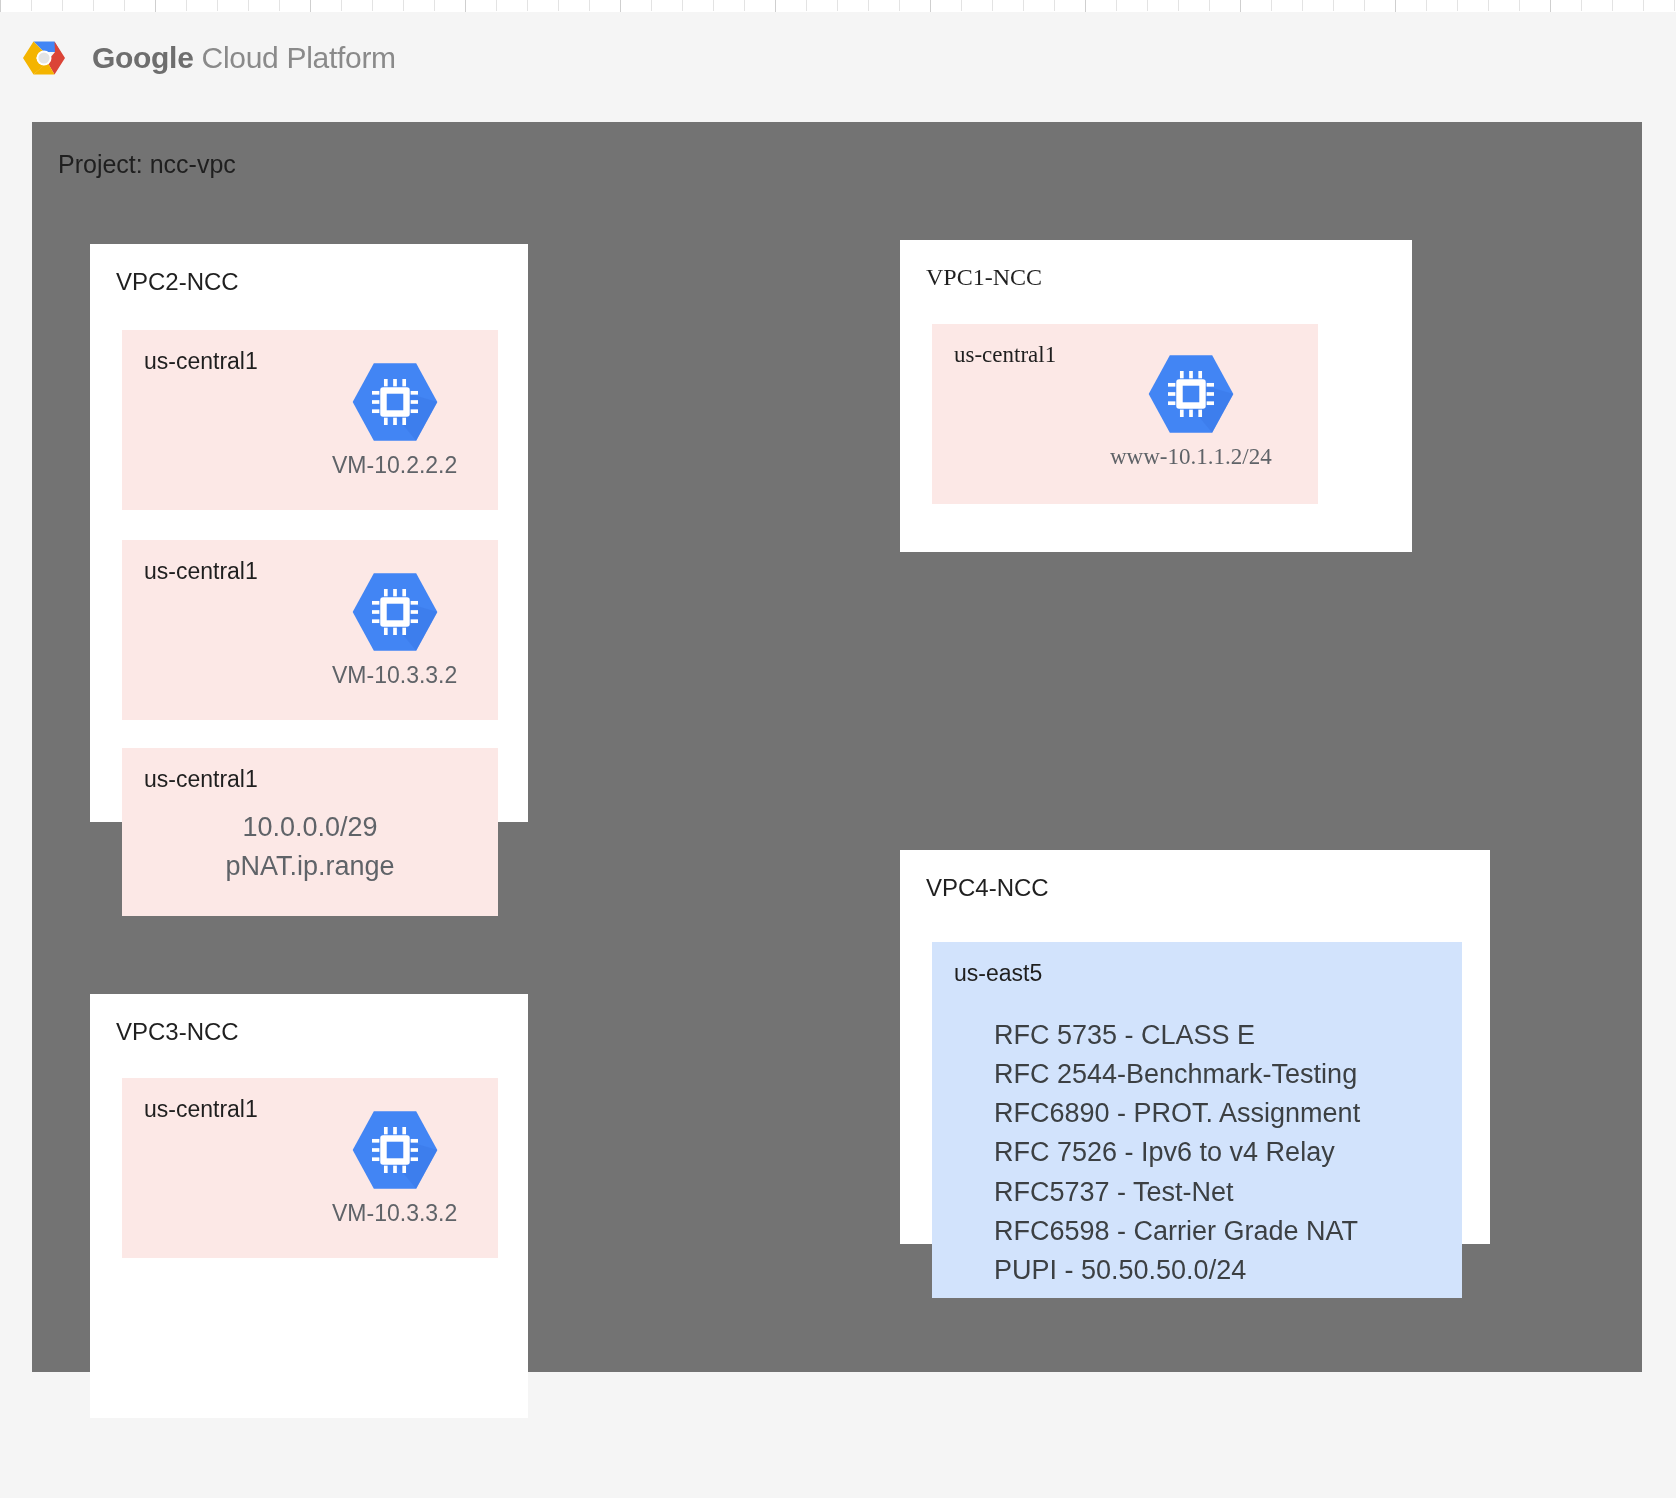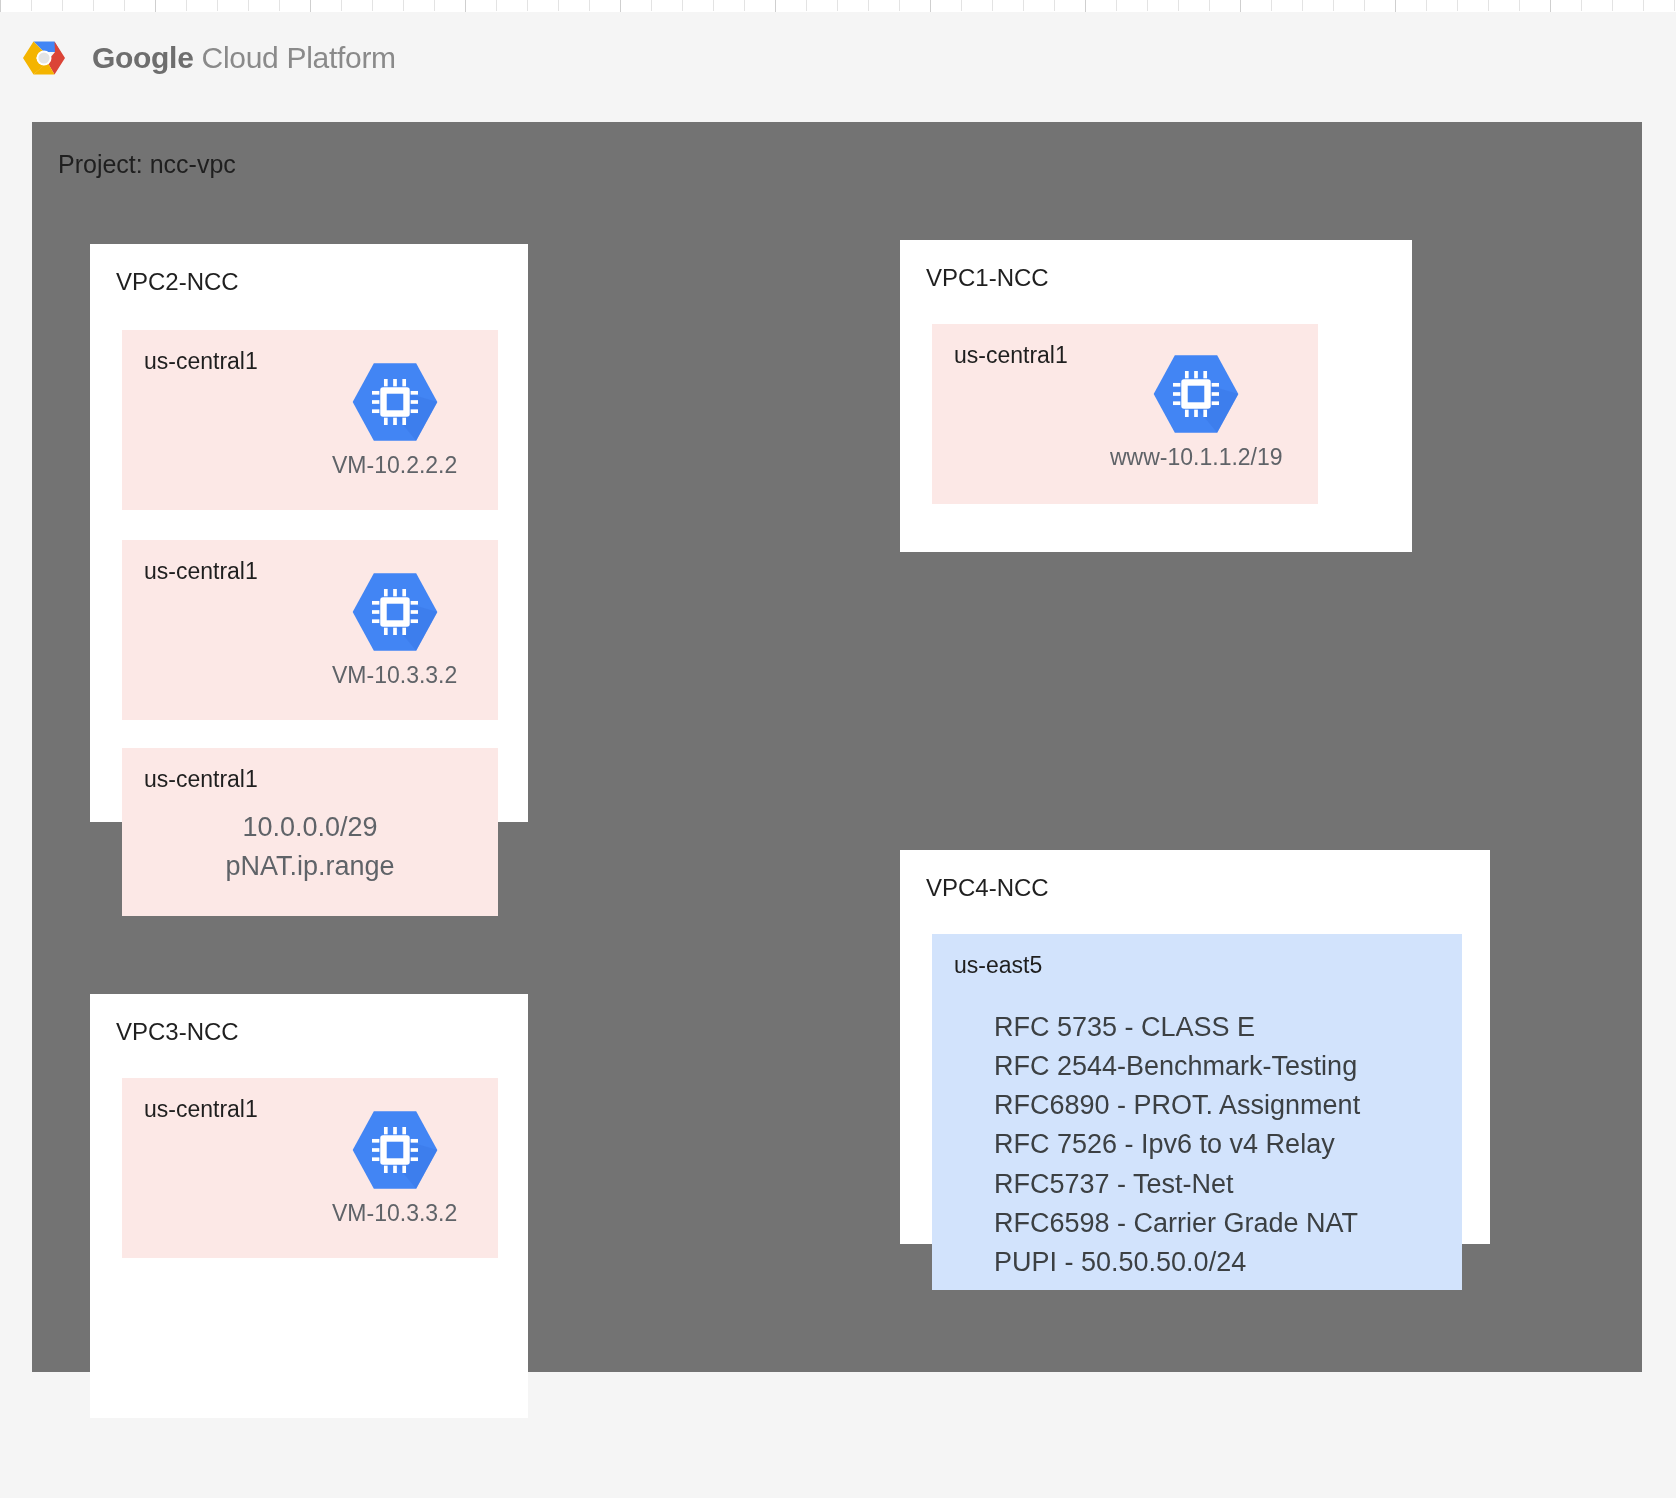--- a/index.html
+++ b/index.html
@@ -89,30 +89,30 @@
   }
   .vpc-title {
     position: absolute;
     font-size: 24px;
     color: #1f1f1f;
     left: 26px;
     top: 24px;
   }
 
   #vpc2 { left: 58px;  top: 122px; width: 438px; height: 578px; }
-  #vpc1 { left: 868px; top: 118px; width: 512px; height: 312px; }
+  #vpc1 { left: 868px; top: 118px; width: 512px; height: 312px; font-family: Liberation Serif, serif; }
   #vpc3 { left: 58px;  top: 872px; width: 438px; height: 424px; }
   #vpc4 { left: 868px; top: 728px; width: 590px; height: 394px; }
 
   
   .region-box {
     position: absolute;
     background: #fce8e6;
   }
-  .region-box.blue { background: #d2e3fc; }
+  .region-box.blue { background: #d2e3fc; margin-top: 8px; }
   .region-label {
     position: absolute;
     left: 22px; top: 18px;
     font-size: 23px;
     color: #1f1f1f;
     white-space: nowrap;
   }
 
   
   .vm-group {
@@ -318,21 +318,21 @@
               <rect x="48" y="67" width="4" height="8"></rect>
               <rect x="58" y="67" width="4" height="8"></rect>
               <rect x="25" y="38" width="8" height="4"></rect>
               <rect x="25" y="48" width="8" height="4"></rect>
               <rect x="25" y="58" width="8" height="4"></rect>
               <rect x="67" y="38" width="8" height="4"></rect>
               <rect x="67" y="48" width="8" height="4"></rect>
               <rect x="67" y="58" width="8" height="4"></rect>
             </g>
           </svg>
-          <div class="vm-caption">www-10.1.1.2/19</div>
+          <div class="vm-caption">www-10.1.1.2/24</div>
         </div>
       </div>
     </div>
 
     <div class="vpc-panel" id="vpc3">
       <div class="vpc-title">VPC3-NCC</div>
 
       <div class="region-box" style="left:32px; top:84px; width:376px; height:180px;">
         <div class="region-label">us-central1</div>
         <div class="vm-group" style="left:210px; top:26px;">

